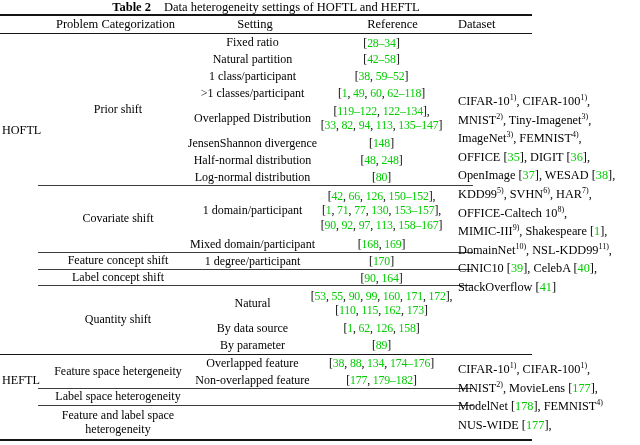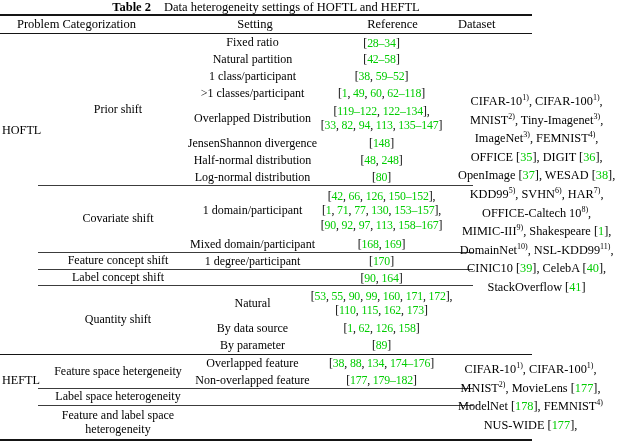--- a/index.html
+++ b/index.html
@@ -4,40 +4,40 @@
 <style>
   html,body{margin:0;padding:0;background:#fff;}
   body{width:640px;height:445px;overflow:hidden;color:#000;
        font-family:"Liberation Serif","DejaVu Serif",serif;}
   .page{position:relative;width:532px;height:445px;}
   .title{text-align:center;font-size:12.5px;height:14px;line-height:14px;white-space:nowrap;}
   .title .tnum{font-weight:bold;margin-right:13px;}
   .rule{height:1.7px;background:#151515;}
   .header{position:relative;height:17px;font-size:12.5px;}
   .hcell{position:absolute;top:0;height:17px;line-height:17px;}
-  .h-problem{left:17px;width:215px;text-align:left;}
+  .h-problem{left:8px;width:215px;text-align:center;}
   .h-setting{left:180px;width:150px;text-align:center;}
   .h-reference{left:330px;width:125px;text-align:center;}
   .h-dataset{left:458px;}
   .group{position:relative;}
   .group-label{position:absolute;left:2px;top:30%;transform:translateY(-50%);font-size:12.2px;}
   .section{position:relative;}
   .cat-label{position:absolute;left:42px;top:50%;transform:translateY(-50%);
              width:152px;text-align:center;font-size:12px;line-height:13.5px;}
   .row{position:relative;}
   .cell-setting{position:absolute;left:175px;top:0;width:155px;height:100%;
                 display:flex;align-items:center;justify-content:center;
                 font-size:12px;white-space:nowrap;}
   .cell-ref{position:absolute;left:319px;top:0;width:125px;height:100%;
             display:flex;flex-direction:column;align-items:center;justify-content:center;
             font-size:11.8px;line-height:14.5px;letter-spacing:-0.15px;}
   .cell-ref div{white-space:nowrap;}
   .cline{position:absolute;left:38px;bottom:0;width:435px;height:1px;background:#3c3c3c;}
   .dataset{position:absolute;left:458px;top:50%;transform:translateY(-50%);
-           font-size:12.3px;line-height:18.6px;white-space:nowrap;text-align:center;}
+           font-size:12.3px;line-height:18.6px;white-space:nowrap;}
   .cit{color:var(--cit,#00CC00);}
   sup{font-size:8px;vertical-align:super;line-height:0;}
 </style>
 </head>
 <body>
 
 <div class="page">
   <div class="title">
     <span class="tnum">Table 2</span><span>Data heterogeneity settings of HOFTL and HEFTL</span>
   </div>

